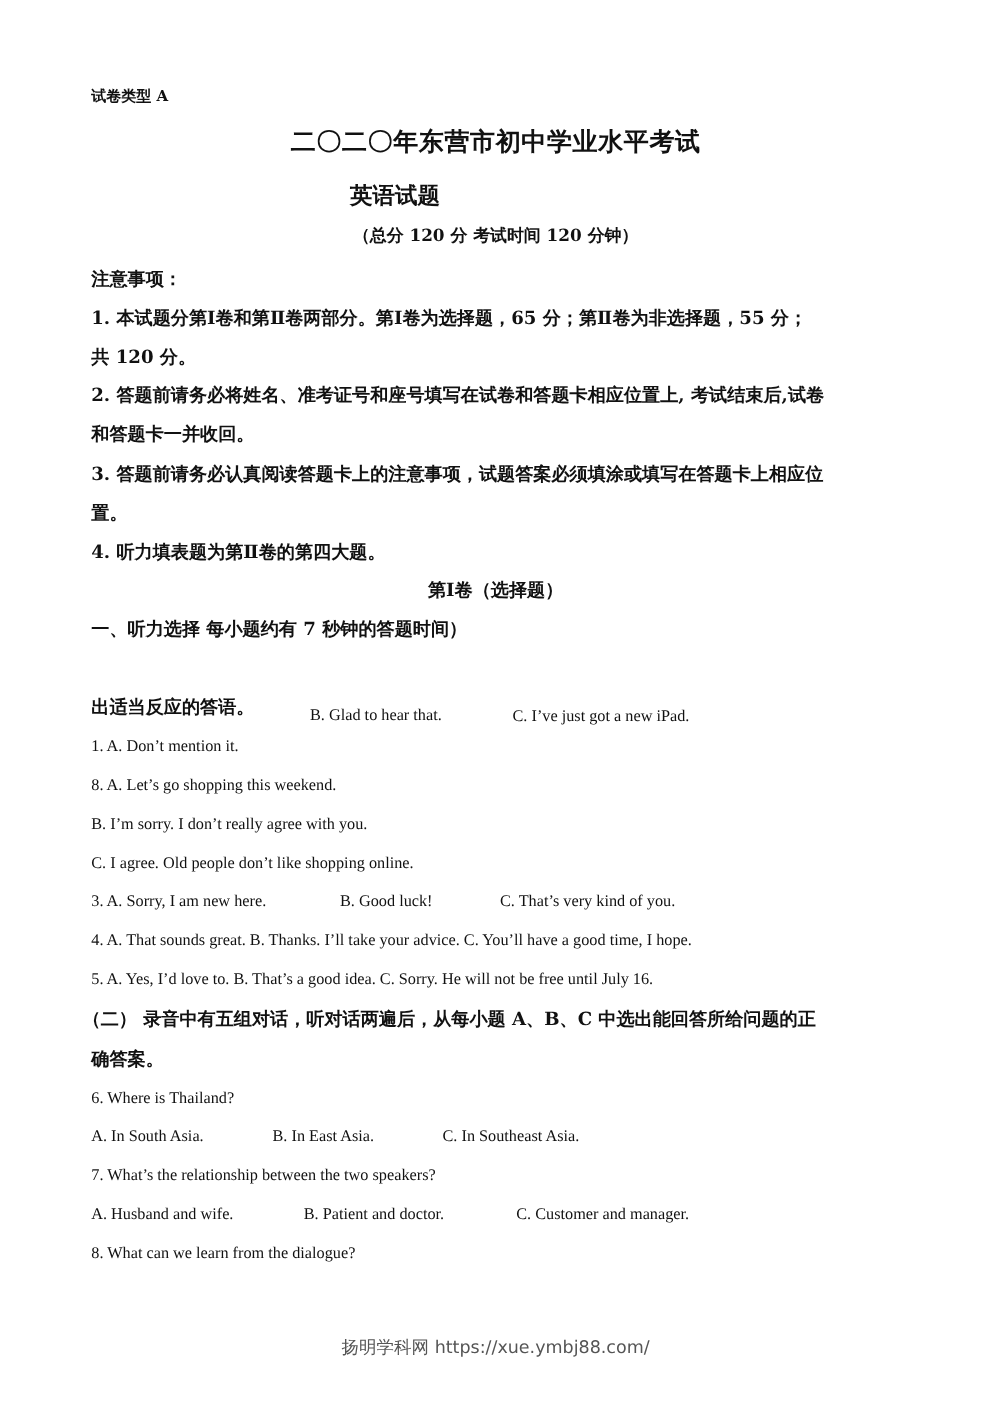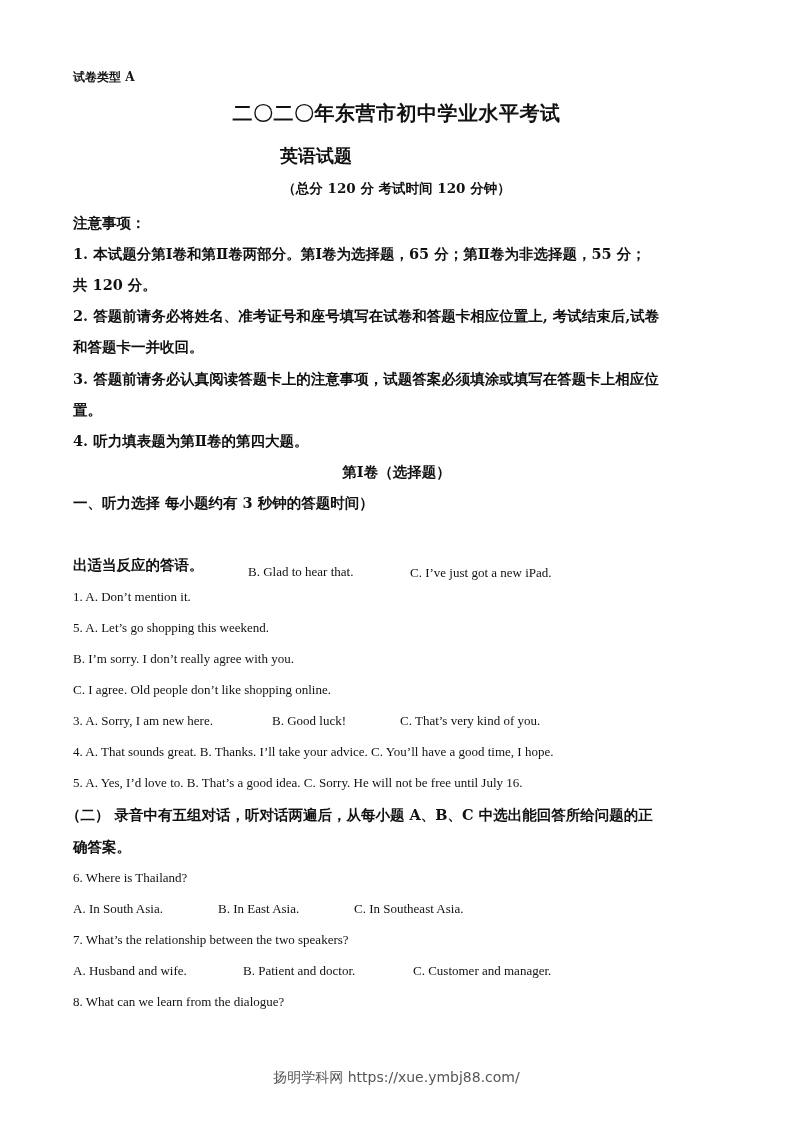--- a/index.html
+++ b/index.html
@@ -30,28 +30,28 @@
   <div class="abs bl cn" style="top:214px;">注意事项：</div>
   <div class="abs bl cn" style="top:245px;">1. 本试题分第Ⅰ卷和第Ⅱ卷两部分。第Ⅰ卷为选择题，65 分；第Ⅱ卷为非选择题，55 分；</div>
   <div class="abs bl cn" style="top:276px;">共 120 分。</div>
   <div class="abs bl cn" style="top:307px;">2. 答题前请务必将姓名、准考证号和座号填写在试卷和答题卡相应位置上, 考试结束后,试卷</div>
   <div class="abs bl cn" style="top:338px;">和答题卡一并收回。</div>
   <div class="abs bl cn" style="top:370px;">3. 答题前请务必认真阅读答题卡上的注意事项，试题答案必须填涂或填写在答题卡上相应位</div>
   <div class="abs bl cn" style="top:401px;">置。</div>
   <div class="abs bl cn" style="top:432px;">4. 听力填表题为第Ⅱ卷的第四大题。</div>
 
   <div class="abs center cn" style="top:463px;">第Ⅰ卷（选择题）</div>
-  <div class="abs bl cn" style="top:494px;">一、听力选择 每小题约有 3 秒钟的答题时间）</div>
+  <div class="abs bl cn" style="top:494px;">一、听力选择 每小题约有 7 秒钟的答题时间）</div>
   <div class="abs bl cn" style="top:556px;">出适当反应的答语。</div>
 
   <div class="abs en" style="top:589px;left:73px;">1. A. Don’t mention it.</div>
   <div class="abs en" style="top:564px;left:248px;">B. Glad to hear that.</div>
   <div class="abs en" style="top:565px;left:410px;">C. I’ve just got a new iPad.</div>
 
-  <div class="abs en" style="top:620px;left:73px;">5. A. Let’s go shopping this weekend.</div>
+  <div class="abs en" style="top:620px;left:73px;">8. A. Let’s go shopping this weekend.</div>
   <div class="abs en" style="top:651px;left:73px;">B. I’m sorry. I don’t really agree with you.</div>
   <div class="abs en" style="top:682px;left:73px;">C. I agree. Old people don’t like shopping online.</div>
 
   <div class="abs en" style="top:713px;left:73px;">3. A. Sorry, I am new here.</div>
   <div class="abs en" style="top:713px;left:272px;">B. Good luck!</div>
   <div class="abs en" style="top:713px;left:400px;">C. That’s very kind of you.</div>
 
   <div class="abs en" style="top:744px;left:73px;">4. A. That sounds great. B. Thanks. I’ll take your advice. C. You’ll have a good time, I hope.</div>
   <div class="abs en" style="top:775px;left:73px;">5. A. Yes, I’d love to. B. That’s a good idea. C. Sorry. He will not be free until July 16.</div>
 

